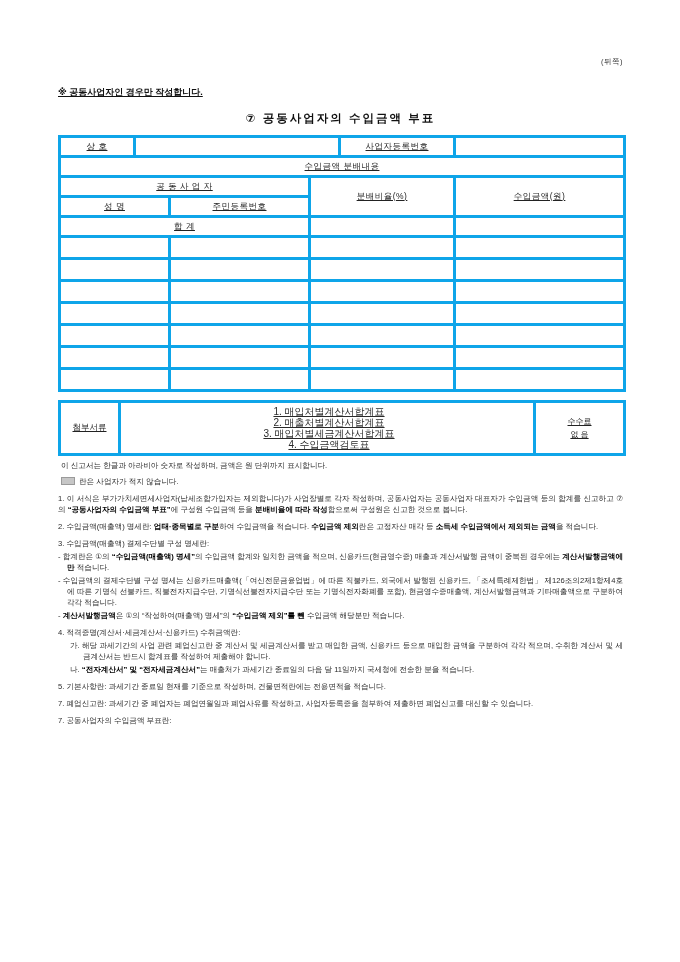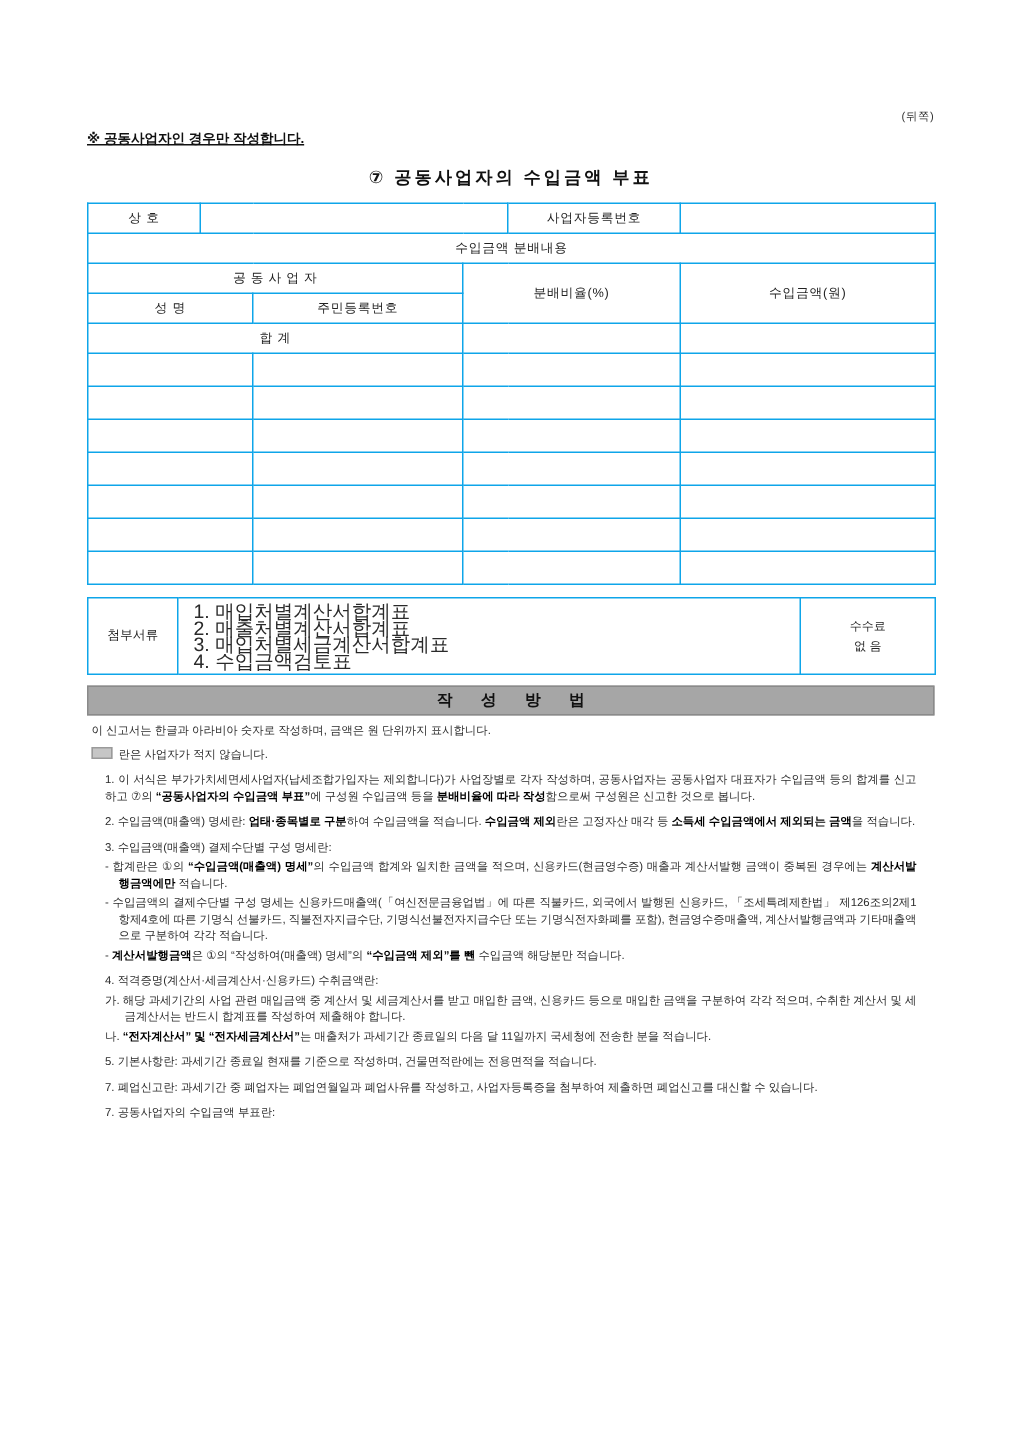--- a/index.html
+++ b/index.html
@@ -3,45 +3,45 @@
 <meta charset="utf-8">
 <style>
   * { margin:0; padding:0; box-sizing:border-box; }
   html,body { background:#ffffff; }
   body {
     width:680px; height:962px;
     font-family:"Liberation Sans","DejaVu Sans",sans-serif;
     color:#1c1c1c;
   }
   .page { position:relative; width:680px; height:962px; padding:86px 57px 0 58px; overflow:hidden; background:#fff; }
-  .corner { position:absolute; top:73px; right:57px; font-size:7.5px; color:#333; letter-spacing:0.5px; }
+  .corner { position:absolute; top:57px; right:57px; font-size:7.5px; color:#333; letter-spacing:0.5px; }
   .notice { font-size:9px; font-weight:bold; text-decoration:underline; color:#111; }
   .title { text-align:center; font-size:11.5px; font-weight:bold; letter-spacing:2px; margin:12px 0 9px; color:#111; }
 
   table.main, table.attach { width:565px; border-collapse:collapse; table-layout:fixed; }
-  table.main td, table.attach td { border:1px solid #0ea5e9; font-size:8.5px; text-align:center; vertical-align:middle; padding:2px 3px; color:#222; }
+  table.main td, table.attach td { border:3px solid #0ea5e9; font-size:8.5px; text-align:center; vertical-align:middle; padding:2px 3px; color:#222;text-decoration:underline; }
   table.main tr.h20 td { height:20px; }
   table.main tr.h22 td { height:22px; }
   .lbl { letter-spacing:0.5px; }
   .val { background:#fff; }
 
   table.attach { margin-top:8px; }
   .attach .att-label { font-size:8.5px;text-align:center; }
-  .attach .att-list { text-align:left; font-size:13px; line-height:11px; padding:3px 6px 3px 10px; color:#2a2a2a; }
+  .attach .att-list { text-align:center; font-size:10px; line-height:11px; padding:3px 6px 3px 10px; color:#2a2a2a; }
   .attach .fee { font-size:8px; line-height:13px; }
 
   .method-bar {
     margin-top:7px; width:565px;
     background:#a6a6a6; border:1px solid #8a8a8a;
     text-align:center; font-weight:bold; font-size:10.5px;
     letter-spacing:8px; padding:2px 0 2px 8px; color:#111;
   }
 
   .instructions { margin-top:4px; width:565px; font-size:7.6px; line-height:11px; color:#2b2b2b; }
-  .instr { text-align:justify; margin:2px 12px; }
+  .instr { text-align:justify; margin:2px 0; }
   .instr.intro { margin:3px 0 0 3px; }
   .instr.note { margin:5px 0 3px 3px; }
   .instr.num { margin-top:6px; }
   .instr.dash { padding-left:9px; text-indent:-9px; }
   .instr.sub { margin-left:12px; padding-left:13px; text-indent:-13px; }
   .instr .b { font-weight:bold; color:#000; }
   .graybox { display:inline-block; width:14px; height:8px; background:#c6c6c6; border:1px solid #9a9a9a; margin-right:4px; vertical-align:-1px; }
 </style>
 </head>
 <body>
@@ -150,32 +150,31 @@
             <div>4. 수입금액검토표</div>
           </td>
         <td class="fee">
           <div>수수료</div>
           <div>없 음</div>
         </td>
       </tr>
     </tbody>
   </table>
 
-  <div class="method-bar">작 성 방 법</div>
 
   <div class="instructions">
       <p class="instr intro"><span>이 신고서는 한글과 아라비아 숫자로 작성하며, 금액은 원 단위까지 표시합니다.</span></p>
       <p class="instr note"><span class="graybox"></span><span>란은 사업자가 적지 않습니다.</span></p>
       <p class="instr num"><span>1. 이 서식은 부가가치세면세사업자(납세조합가입자는 제외합니다)가 사업장별로 각자 작성하며, 공동사업자는 공동사업자 대표자가 수입금액 등의 합계를 신고하고 ⑦의 </span><span class="b">“공동사업자의 수입금액 부표”</span><span>에 구성원 수입금액 등을 </span><span class="b">분배비율에 따라 작성</span><span>함으로써 구성원은 신고한 것으로 봅니다.</span></p>
       <p class="instr num"><span>2. 수입금액(매출액) 명세란: </span><span class="b">업태·종목별로 구분</span><span>하여 수입금액을 적습니다. </span><span class="b">수입금액 제외</span><span>란은 고정자산 매각 등 </span><span class="b">소득세 수입금액에서 제외되는 금액</span><span>을 적습니다.</span></p>
       <p class="instr num"><span>3. 수입금액(매출액) 결제수단별 구성 명세란:</span></p>
       <p class="instr dash"><span>- 합계란은 ①의 </span><span class="b">“수입금액(매출액) 명세”</span><span>의 수입금액 합계와 일치한 금액을 적으며, 신용카드(현금영수증) 매출과 계산서발행 금액이 중복된 경우에는 </span><span class="b">계산서발행금액에만</span><span> 적습니다.</span></p>
       <p class="instr dash"><span>- 수입금액의 결제수단별 구성 명세는 신용카드매출액(「여신전문금융업법」에 따른 직불카드, 외국에서 발행된 신용카드, 「조세특례제한법」 제126조의2제1항제4호에 따른 기명식 선불카드, 직불전자지급수단, 기명식선불전자지급수단 또는 기명식전자화폐를 포함), 현금영수증매출액, 계산서발행금액과 기타매출액으로 구분하여 각각 적습니다.</span></p>
       <p class="instr dash"><span>- </span><span class="b">계산서발행금액</span><span>은 ①의 “작성하여(매출액) 명세”의 </span><span class="b">“수입금액 제외”를 뺀</span><span> 수입금액 해당분만 적습니다.</span></p>
       <p class="instr num"><span>4. 적격증명(계산서·세금계산서·신용카드) 수취금액란:</span></p>
-      <p class="instr sub"><span>가. 해당 과세기간의 사업 관련 매입금액 중 계산서 및 세금계산서를 받고 매입한 금액, 신용카드 등으로 매입한 금액을 구분하여 각각 적으며, 수취한 계산서 및 세금계산서는 반드시 합계표를 작성하여 제출해야 합니다.</span></p>
+      <p class="instr sub"><span>가. 해당 과세기간의 사업 관련 폐업신고란 중 계산서 및 세금계산서를 받고 매입한 금액, 신용카드 등으로 매입한 금액을 구분하여 각각 적으며, 수취한 계산서 및 세금계산서는 반드시 합계표를 작성하여 제출해야 합니다.</span></p>
       <p class="instr sub"><span>나. </span><span class="b">“전자계산서” 및 “전자세금계산서”</span><span>는 매출처가 과세기간 종료일의 다음 달 11일까지 국세청에 전송한 분을 적습니다.</span></p>
       <p class="instr num"><span>5. 기본사항란: 과세기간 종료일 현재를 기준으로 작성하며, 건물면적란에는 전용면적을 적습니다.</span></p>
       <p class="instr num"><span>7. 폐업신고란: 과세기간 중 폐업자는 폐업연월일과 폐업사유를 작성하고, 사업자등록증을 첨부하여 제출하면 폐업신고를 대신할 수 있습니다.</span></p>
       <p class="instr num"><span>7. 공동사업자의 수입금액 부표란:</span></p>
     </div>
 
 </div>
 
 </body></html>

